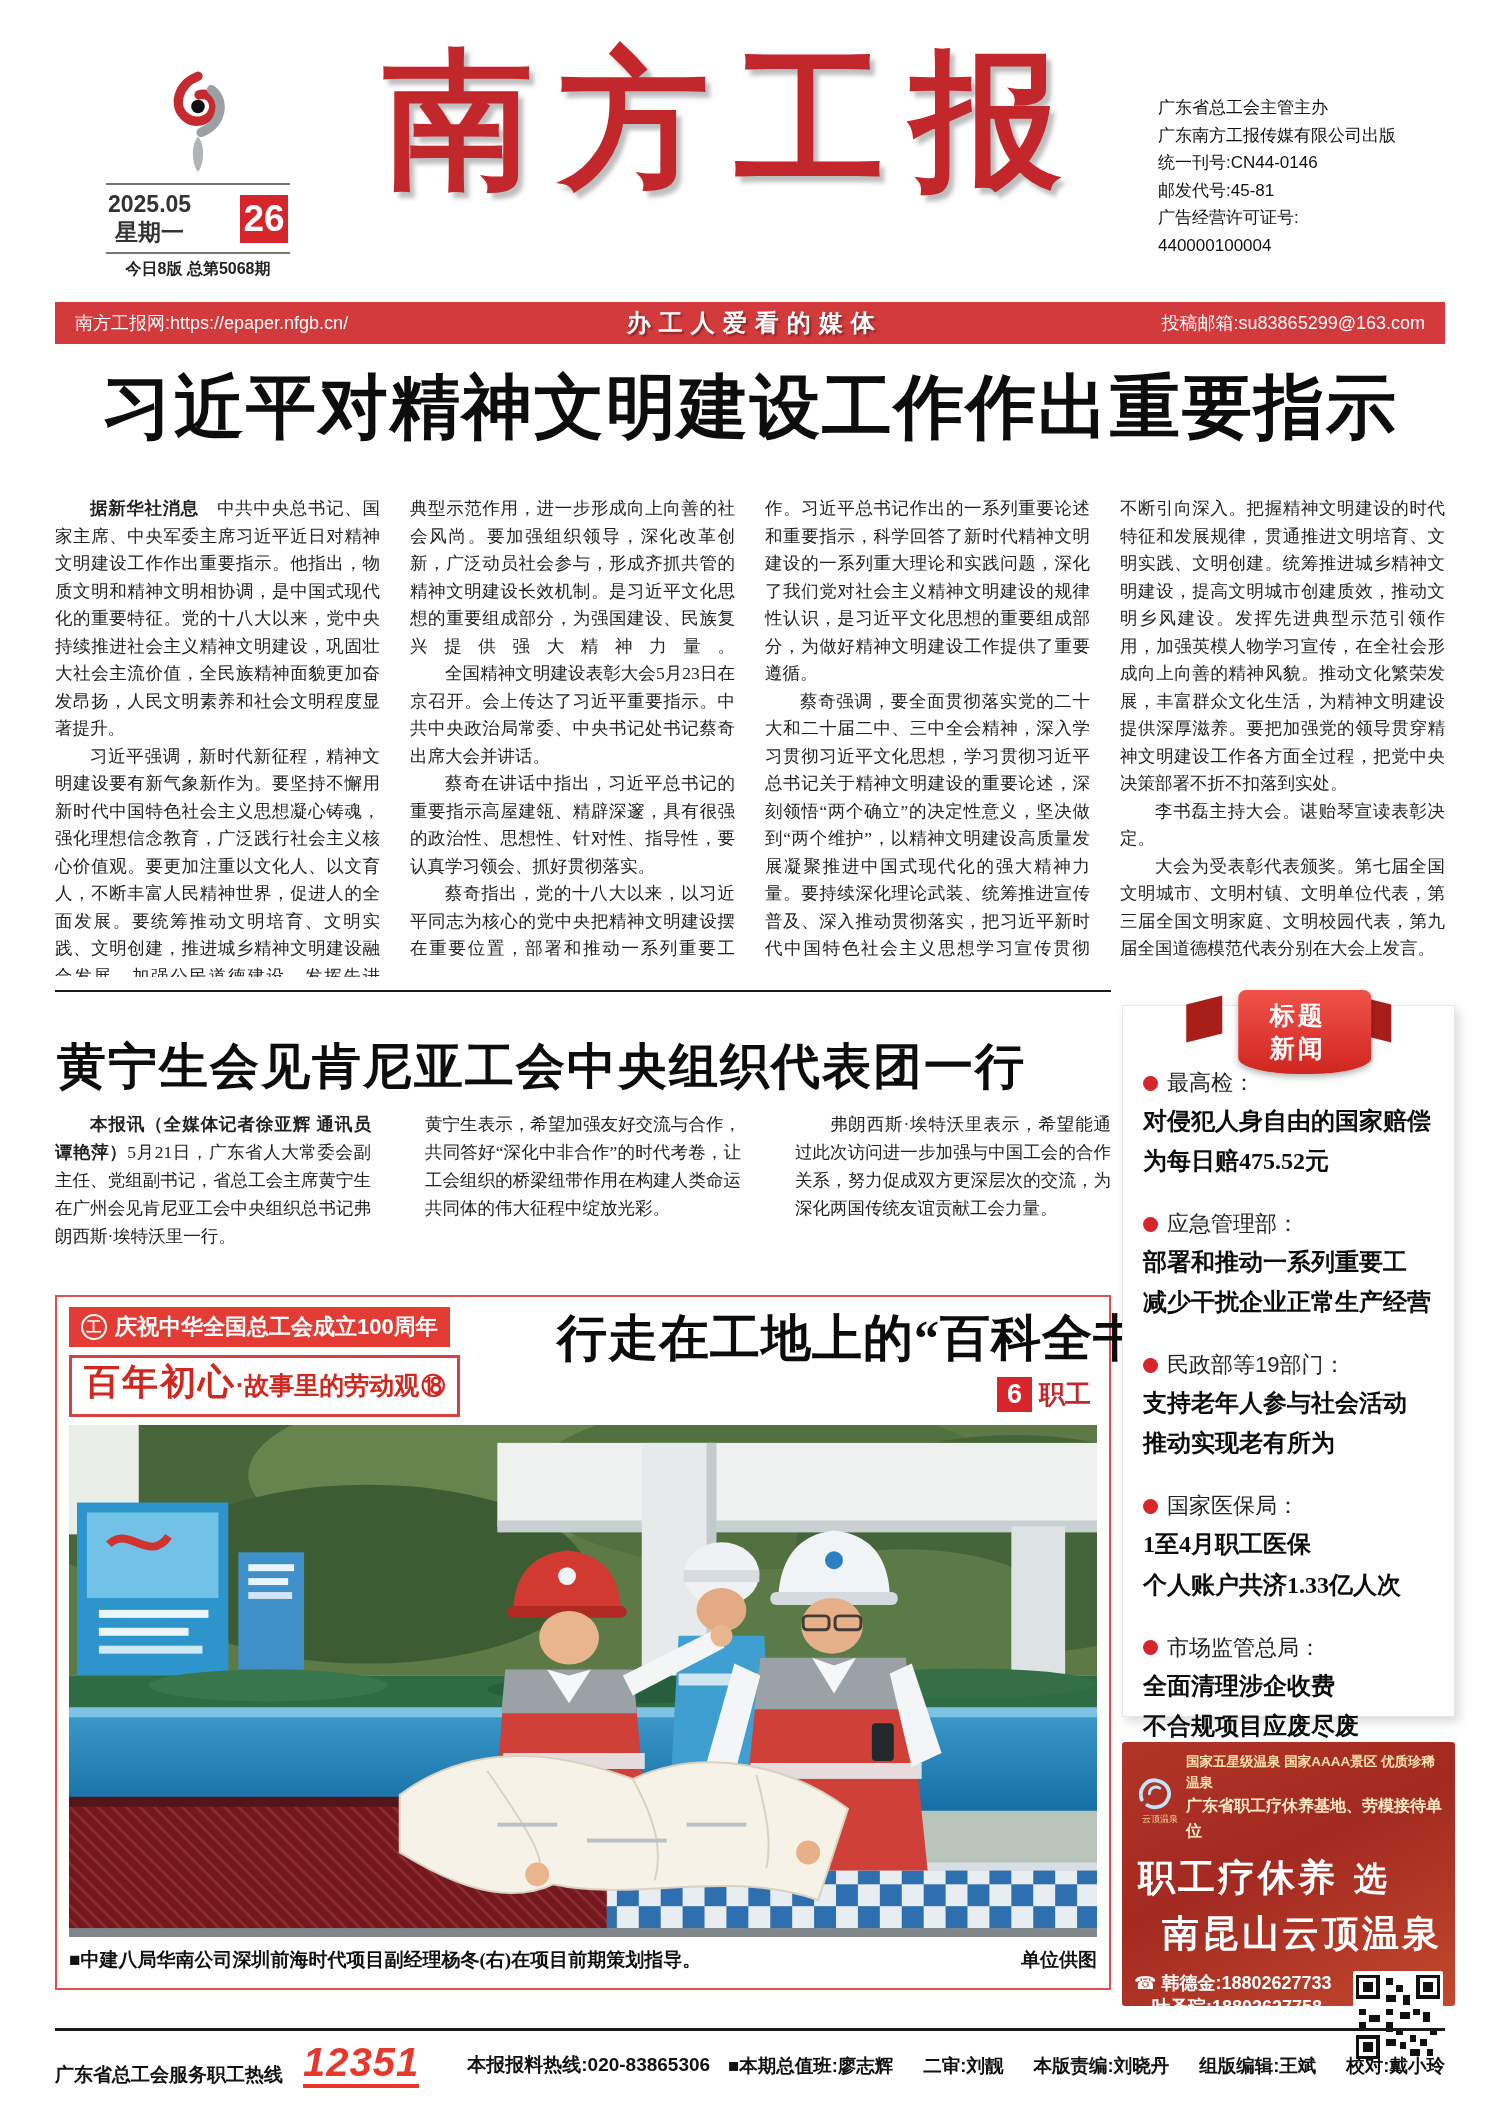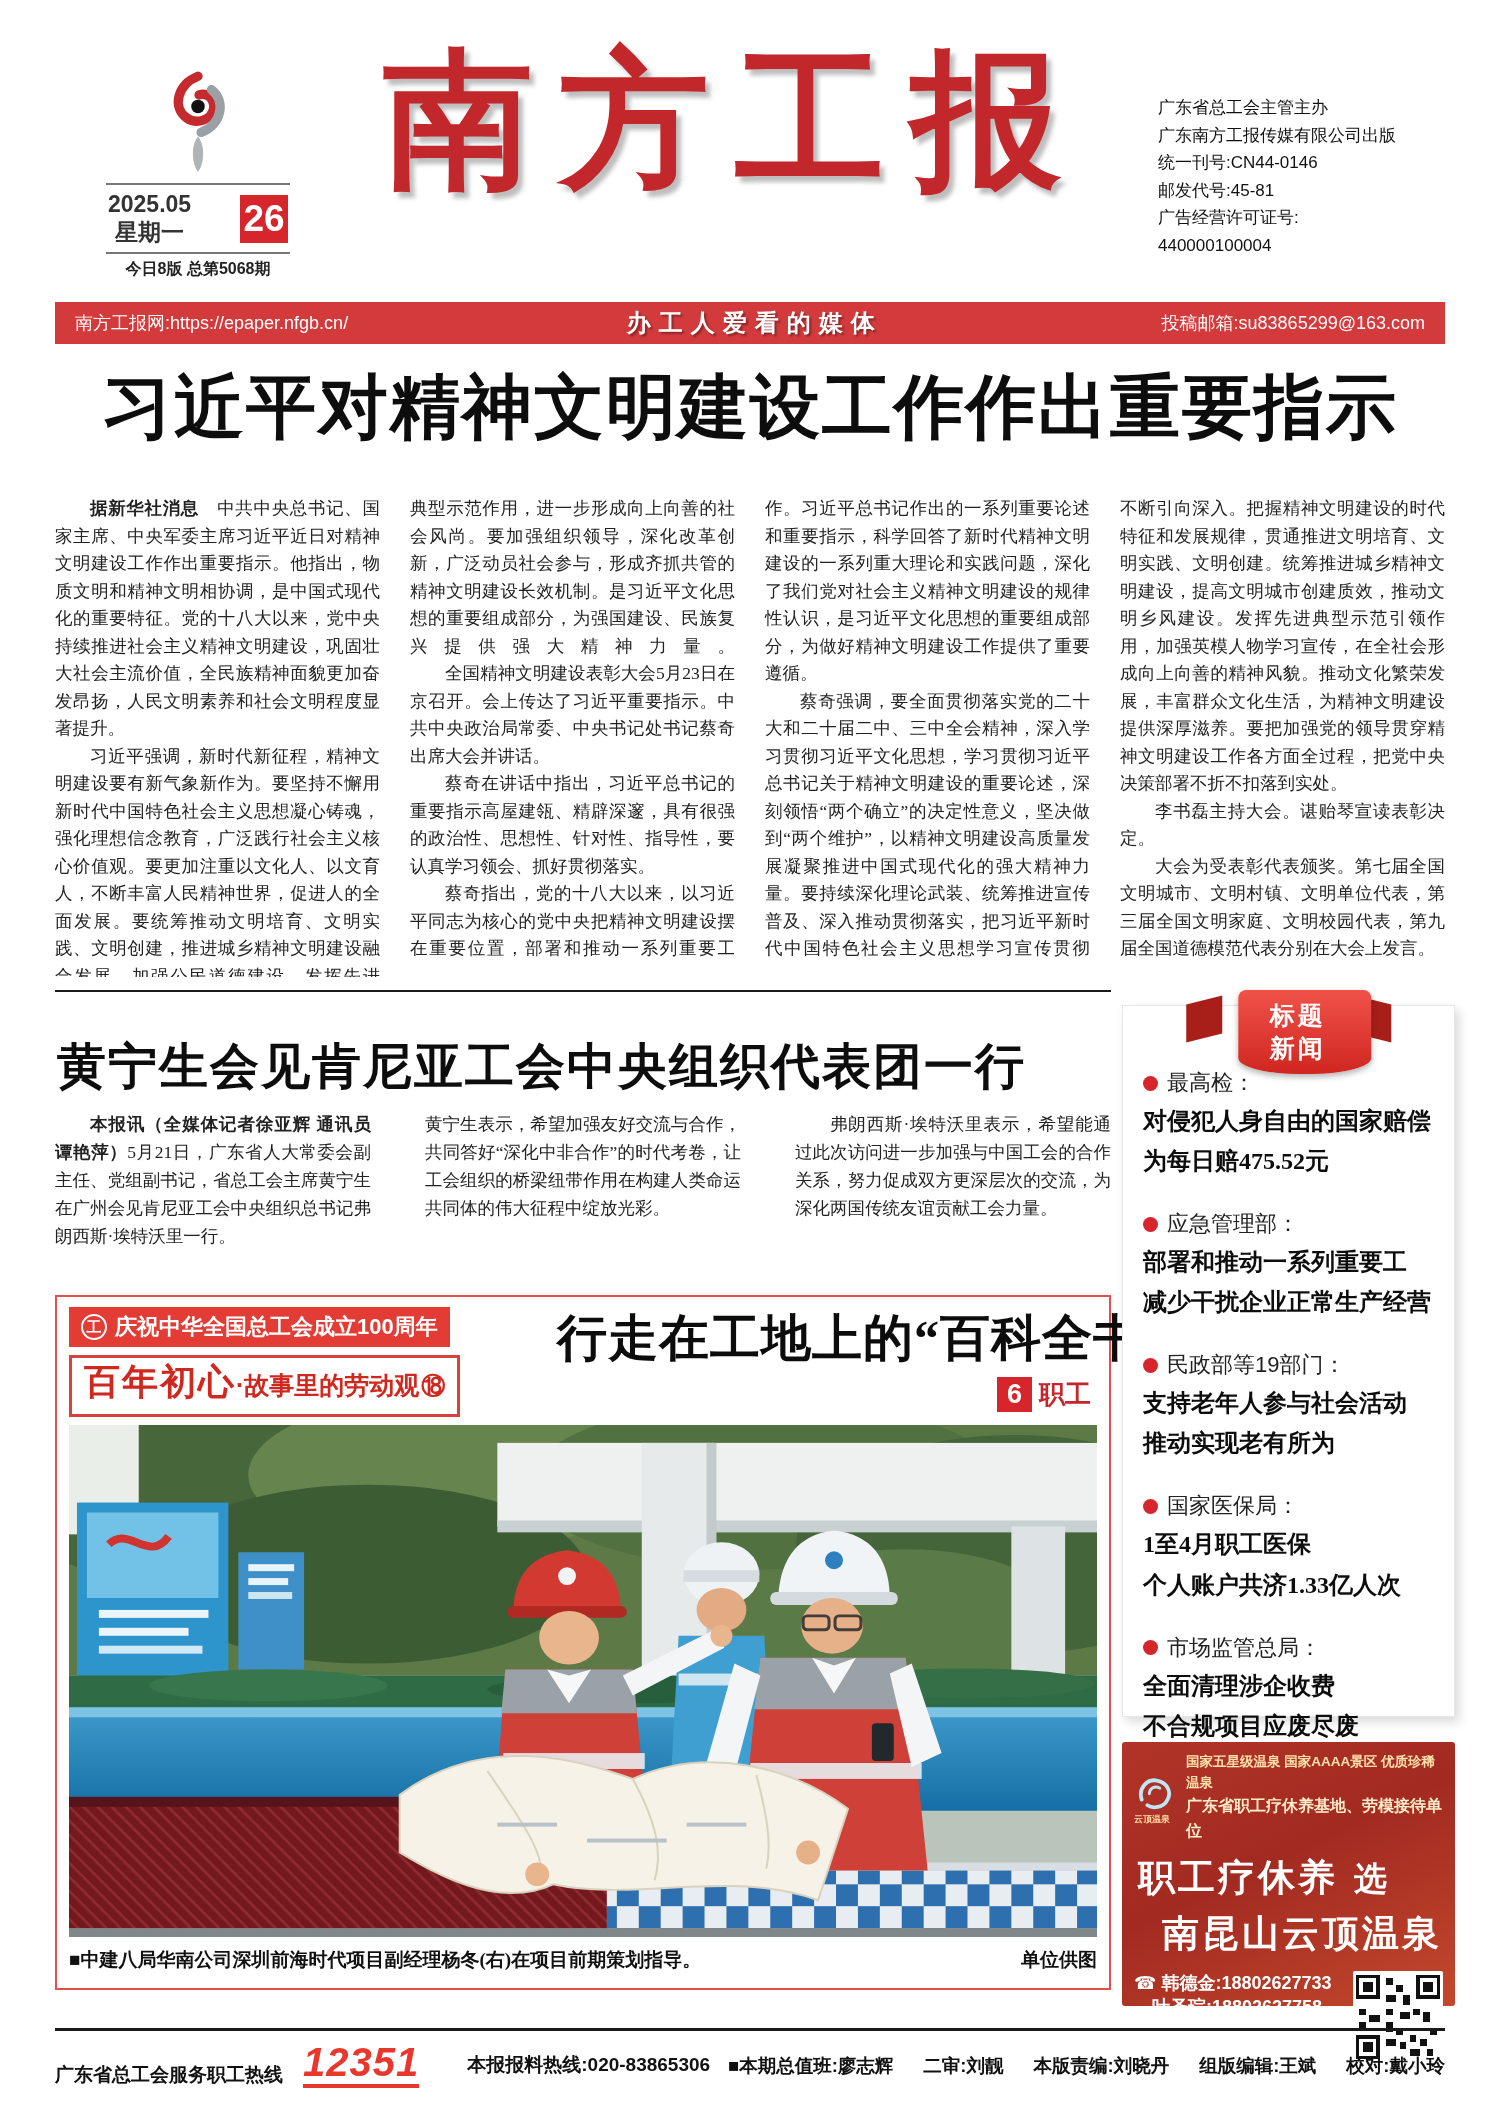--- a/index.html
+++ b/index.html
@@ -80,21 +80,21 @@
   .hn-item{margin-bottom:31px;}
   .hn-src{display:flex;align-items:center;gap:9px;font-size:22px;color:#222;}
   .dot{width:15px;height:15px;border-radius:50%;background:#d6252b;flex:0 0 auto;}
   .hn-line{font-family:"Liberation Serif","DejaVu Serif",serif;font-size:24px;font-weight:900;
            color:#0d0d0d;line-height:1.42;margin-top:6px;}
 
   
   .ad{left:1122px;top:1742px;width:333px;height:264px;box-sizing:border-box;padding:10px 12px;
       background:linear-gradient(155deg,#b23428 0%,#a22a21 45%,#c3482c 100%);color:#fff;border-radius:3px;}
   .ad-top{display:flex;gap:8px;align-items:center;}
-  .ad-logo{flex:0 0 auto;text-align:left;font-weight:bold;}
+  .ad-logo{flex:0 0 auto;text-align:right;}
   .ad-logo-text{font-size:9px;color:#ffd9a0;line-height:1;}
   .ad-cert{font-size:13.5px;font-weight:700;color:#ffe2ab;line-height:1.55;}
   .ad-cert .l2{font-size:16px;color:#ffedc9;}
   .ad-slogan1{margin:10px 0 0 4px;font-size:37px;font-weight:900;letter-spacing:3px;display:flex;align-items:baseline;gap:16px;}
   .ad-slogan1 .pick{font-size:33px;}
   .ad-slogan2{margin:6px 0 0 28px;font-size:37px;font-weight:900;letter-spacing:3px;}
   .ad-bottom{display:flex;margin-top:12px;align-items:flex-start;}
   .ad-contacts{font-size:18px;font-weight:700;line-height:24px;white-space:nowrap;}
   .pin{display:inline-block;width:11px;height:11px;background:#fff;border-radius:50% 50% 50% 0;
        transform:rotate(-45deg);margin-right:4px;}

